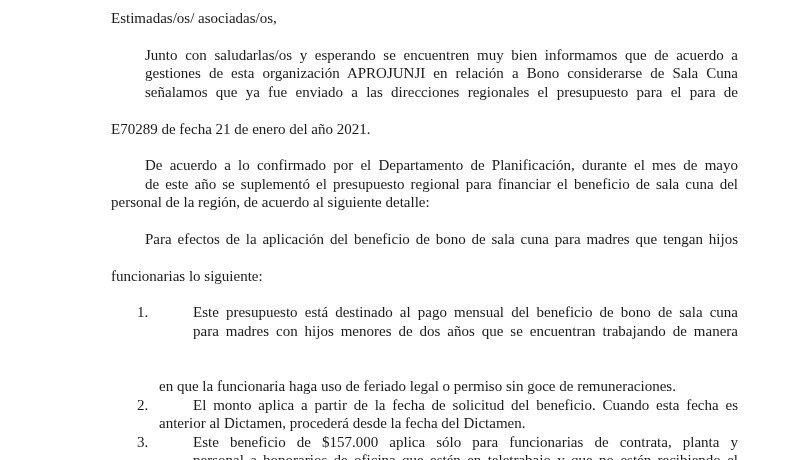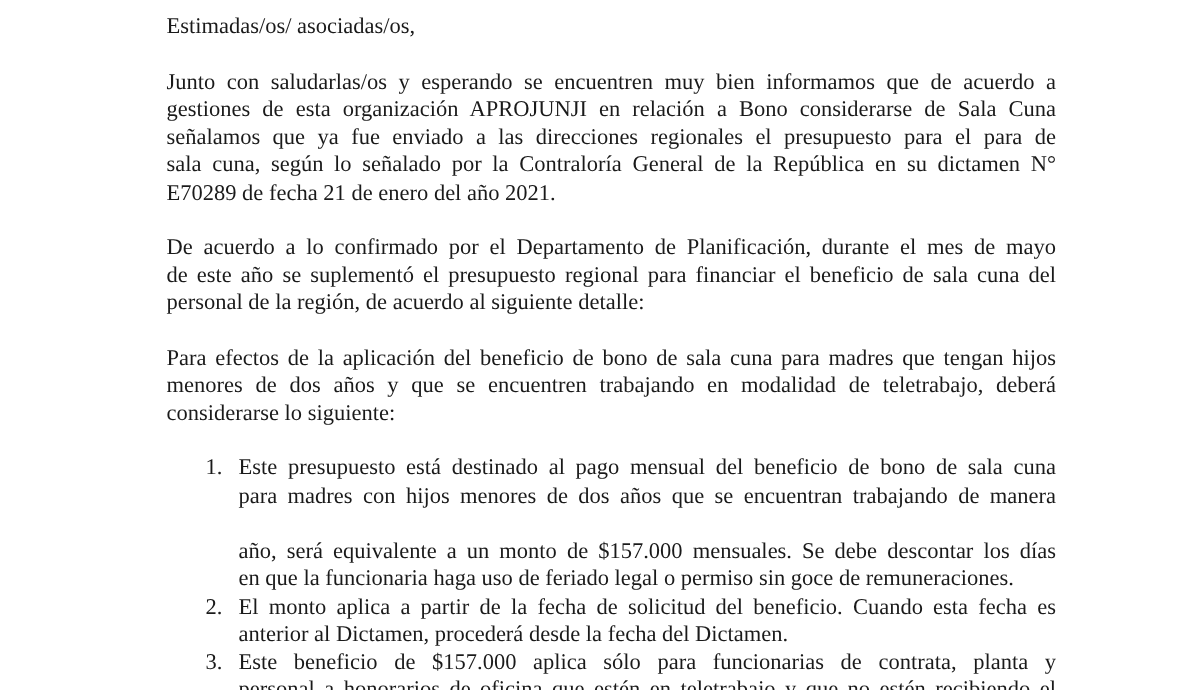--- a/index.html
+++ b/index.html
@@ -3,51 +3,48 @@
 <meta charset="utf-8">
 <style>
   html, body { margin:0; padding:0; background:#ffffff; }
   body { width:800px; height:460px; overflow:hidden; position:relative; }
   .page {
     position:absolute; left:0; top:0; width:800px; height:460px;
     font-family: "Liberation Serif", "DejaVu Serif", serif;
     font-size:15px; color:#1a1a1a; line-height:18.4px;
   }
   .line { position:absolute; left:111px; white-space:nowrap; }
-  .just { width:593px; text-align:justify; text-align-last:justify; }
+  .just { width:593px; text-align:justify; text-align-last:justify;margin-left:34px; }
   .num { position:absolute; left:137px; white-space:nowrap; }
   .item { position:absolute; left:159px; white-space:nowrap; }
   .item.just { width:545px; }
   b { font-weight:normal; }
 </style>
 </head>
 <body>
 
 <div class="page">
 
   <div class="line" style="top:9px">Estimadas/os/ asociadas/os,</div>
 
   <div class="line just" style="top:46px">Junto con saludarlas/os y esperando se encuentren muy bien informamos que de acuerdo a</div>
   <div class="line just" style="top:64px"><span>gestiones de esta organización </span><b>APROJUNJI</b><span> en relación a Bono considerarse de Sala Cuna</span></div>
   <div class="line just" style="top:83px"><span>señalamos  que ya fue enviado a las direcciones regionales el presupuesto </span><b>para</b><span> el para de</span></div>
-  <div class="line just" style="top:101px">sala cuna, según lo señalado por la Contraloría General de la República en su dictamen N°</div>
   <div class="line" style="top:120px">E70289 de fecha 21 de enero del año 2021.</div>
 
   <div class="line just" style="top:156px">De acuerdo a lo confirmado por el Departamento de Planificación, durante el mes de mayo</div>
   <div class="line just" style="top:175px">de este año se suplementó el presupuesto regional para financiar el beneficio de sala cuna del</div>
   <div class="line" style="top:193px">personal de la región, de acuerdo al siguiente detalle:</div>
 
   <div class="line just" style="top:230px">Para efectos de la aplicación del beneficio de bono de sala cuna para madres que tengan hijos</div>
-  <div class="line just" style="top:248px">menores de dos años y que se encuentren trabajando en modalidad de teletrabajo, deberá</div>
-  <div class="line" style="top:267px">considerarse lo siguiente:</div>
+  <div class="line" style="top:267px">funcionarias lo siguiente:</div>
 
   <div class="num" style="top:303px">1.</div>
   <div class="item just" style="top:303px">Este presupuesto está destinado al pago mensual del beneficio de bono de sala cuna</div>
   <div class="item just" style="top:322px">para madres con hijos menores de dos años que se encuentran trabajando de manera</div>
-  <div class="item just" style="top:359px">año, será equivalente a un monto de $157.000 mensuales. Se debe descontar los días</div>
   <div class="item" style="top:377px">en que la funcionaria haga uso de feriado legal o permiso sin goce de remuneraciones.</div>
 
   <div class="num" style="top:396px">2.</div>
   <div class="item just" style="top:396px">El monto aplica a partir de la fecha de solicitud del beneficio. Cuando esta fecha es</div>
   <div class="item" style="top:414px">anterior al Dictamen, procederá desde la fecha del Dictamen.</div>
 
   <div class="num" style="top:433px">3.</div>
   <div class="item just" style="top:433px"><span>Este beneficio de </span><b>$157.000</b><span> aplica sólo para funcionarias de contrata, planta y</span></div>
   <div class="item just" style="top:451px">personal a honorarios de oficina que estén en teletrabajo y que no estén recibiendo el</div>
 

